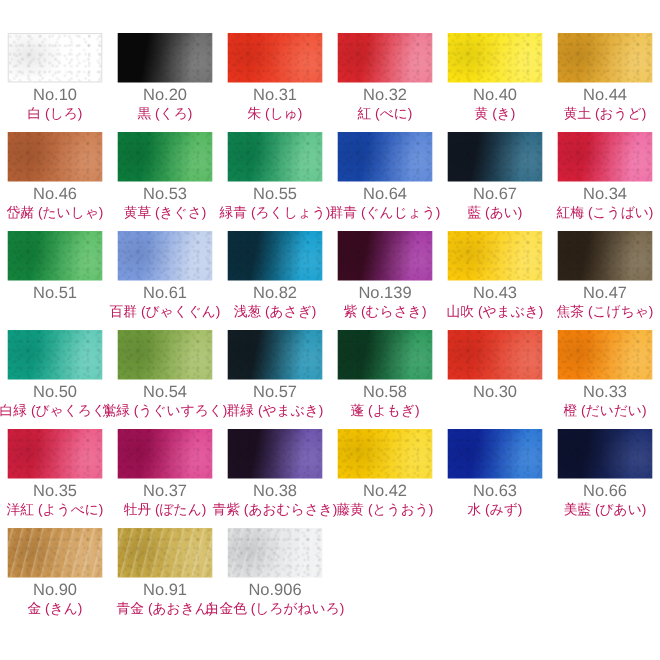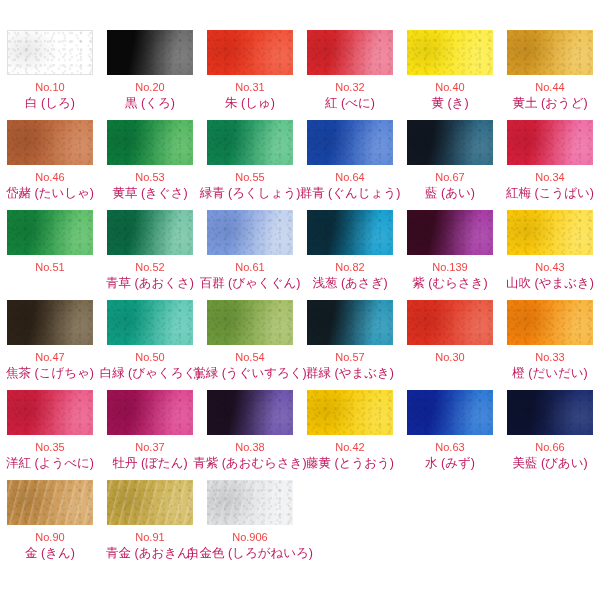--- a/index.html
+++ b/index.html
@@ -78,25 +78,25 @@
       104deg,
       rgba(255,255,255,.00) 0px,
       rgba(255,255,255,.00) 3px,
       rgba(255,255,255,.42) 4px,
       rgba(255,255,255,.10) 6px,
       rgba(255,255,255,.00) 9px
     );
   }
   .label {
     margin-top: 4px;
-    font-size: 11px;
+    font-size: 15px;
     line-height: 16px;
     text-align: right;
     white-space: nowrap;
-    color: #ef4444;
+    color: #737373;
   }
   .label-name {
     font-size: 12.5px;
     line-height: 17px;
     text-align: center;
     white-space: nowrap;
     color: #be185d;
   }
 </style>
 </head>
@@ -201,28 +201,20 @@
         <div class="label-name">紅梅 (こうばい)</div>
       </div>
       <div class="cell">
         <div class="swatch" style="background: linear-gradient(100deg, rgb(20, 132, 60) 0%, rgb(20, 132, 60) 30%, rgb(95, 192, 106) 78%, rgb(95, 192, 106) 100%);">
           <div class="bleed"></div>
           <div class="grain"></div>
         </div>
         <div class="label">No.51</div>
       </div>
       <div class="cell">
-        <div class="swatch" style="background: linear-gradient(100deg, rgb(12, 107, 68) 0%, rgb(12, 107, 68) 30%, rgb(119, 198, 167) 78%, rgb(119, 198, 167) 100%);">
-          <div class="bleed"></div>
-          <div class="grain"></div>
-        </div>
-        <div class="label">No.52</div>
-        <div class="label-name">青草 (あおくさ)</div>
-      </div>
-      <div class="cell">
         <div class="swatch" style="background: linear-gradient(100deg, rgb(123, 154, 222) 0%, rgb(123, 154, 222) 30%, rgb(195, 210, 238) 78%, rgb(195, 210, 238) 100%);">
           <div class="bleed"></div>
           <div class="grain"></div>
         </div>
         <div class="label">No.61</div>
         <div class="label-name">百群 (びゃくぐん)</div>
       </div>
       <div class="cell">
         <div class="swatch" style="background: linear-gradient(100deg, rgb(11, 47, 62) 0%, rgb(11, 47, 62) 30%, rgb(23, 160, 208) 78%, rgb(23, 160, 208) 100%);">
           <div class="bleed"></div>
@@ -271,20 +263,28 @@
         <div class="label">No.54</div>
         <div class="label-name">鴬緑 (うぐいすろく)</div>
       </div>
       <div class="cell">
         <div class="swatch" style="background: linear-gradient(100deg, rgb(18, 29, 36) 0%, rgb(18, 29, 36) 30%, rgb(42, 151, 184) 78%, rgb(42, 151, 184) 100%);">
           <div class="bleed"></div>
           <div class="grain"></div>
         </div>
         <div class="label">No.57</div>
         <div class="label-name">群緑 (やまぶき)</div>
+      </div>
+      <div class="cell">
+        <div class="swatch" style="background: linear-gradient(100deg, rgb(13, 59, 34) 0%, rgb(13, 59, 34) 30%, rgb(47, 155, 94) 78%, rgb(47, 155, 94) 100%);">
+          <div class="bleed"></div>
+          <div class="grain"></div>
+        </div>
+        <div class="label">No.58</div>
+        <div class="label-name">蓬 (よもぎ)</div>
       </div>
       <div class="cell">
         <div class="swatch" style="background: linear-gradient(100deg, rgb(224, 48, 32) 0%, rgb(224, 48, 32) 30%, rgb(234, 90, 68) 78%, rgb(234, 90, 68) 100%);">
           <div class="bleed"></div>
           <div class="grain"></div>
         </div>
         <div class="label">No.30</div>
       </div>
       <div class="cell">
         <div class="swatch" style="background: linear-gradient(100deg, rgb(245, 130, 12) 0%, rgb(245, 130, 12) 30%, rgb(248, 182, 62) 78%, rgb(248, 182, 62) 100%);">

